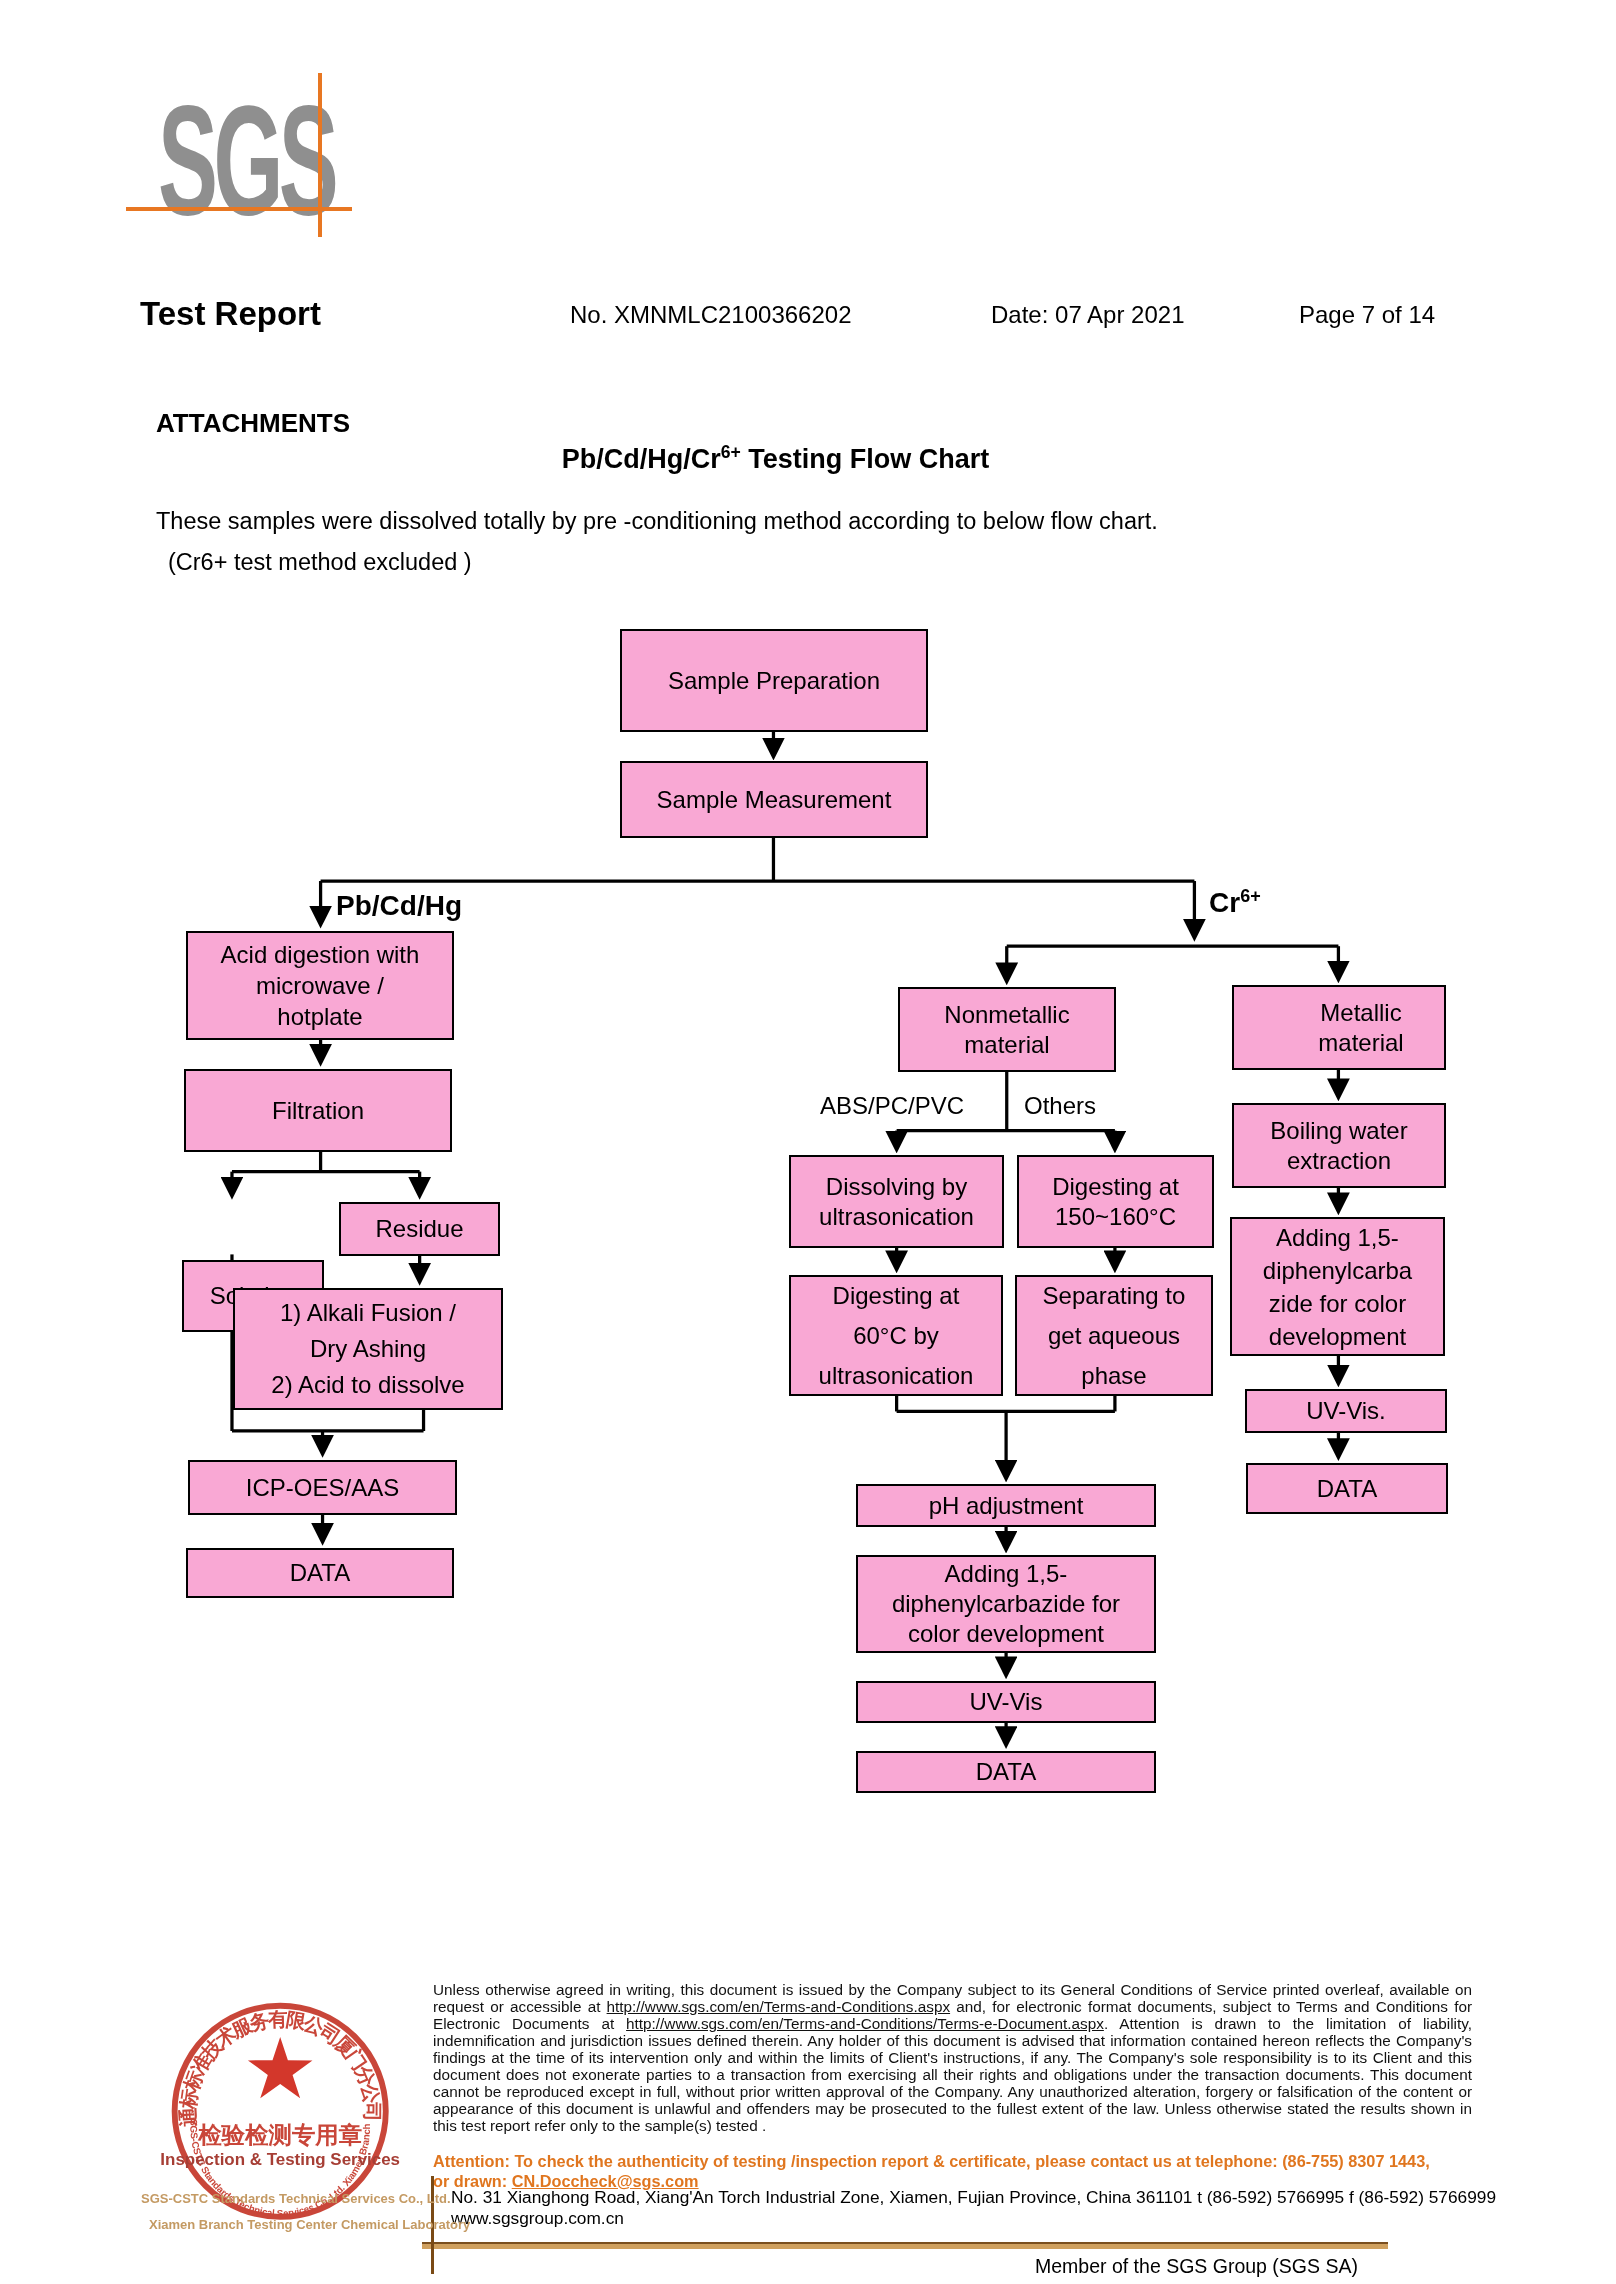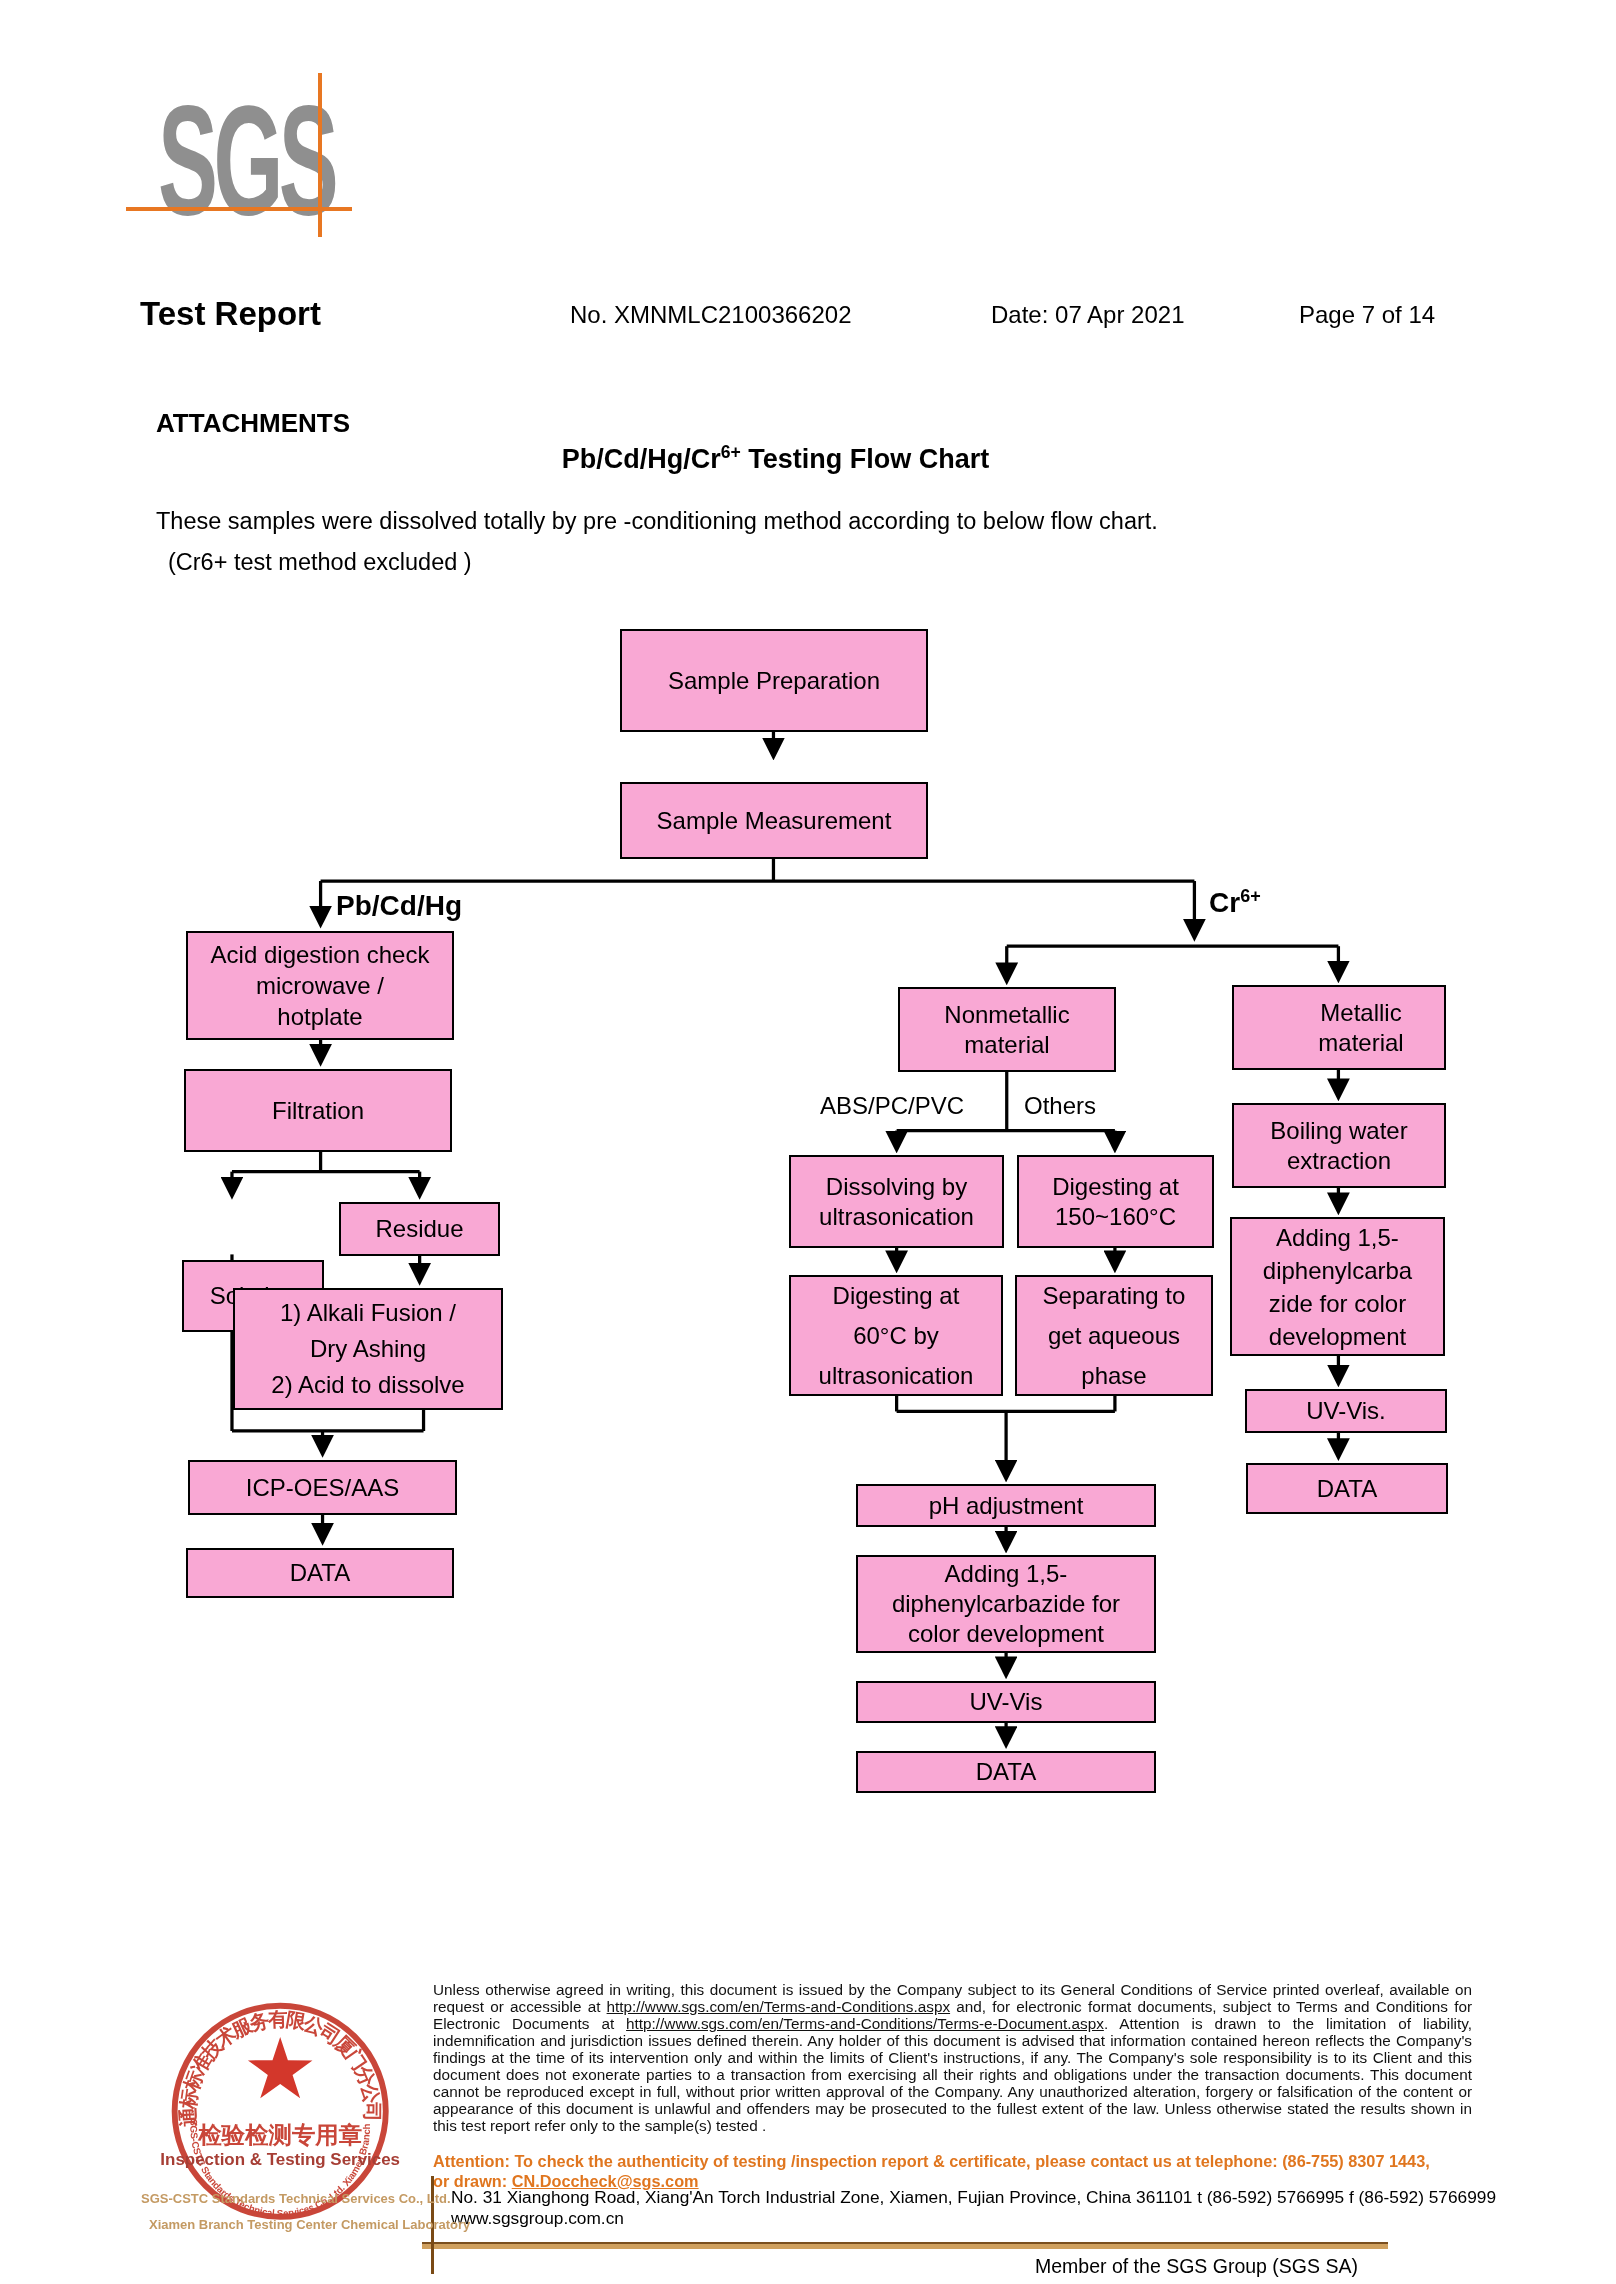--- a/index.html
+++ b/index.html
@@ -105,26 +105,26 @@
       <line x1="1544" y1="2643" x2="1544" y2="2677" marker-end="url(#ah)"></line>
 
       <line x1="2054" y1="1641" x2="2054" y2="1683" marker-end="url(#ah)"></line>
       <line x1="2054" y1="1821" x2="2054" y2="1858" marker-end="url(#ah)"></line>
       <line x1="2054" y1="2080" x2="2054" y2="2122" marker-end="url(#ah)"></line>
       <line x1="2054" y1="2198" x2="2054" y2="2235" marker-end="url(#ah)"></line>
     </g>
   </svg>
 
   <div class="box" style="left:620px;top:629px;width:308px;height:103px;">Sample Preparation</div>
-  <div class="box" style="left:620px;top:761px;width:308px;height:77px;margin-top:21px;">Sample Measurement</div>
+  <div class="box" style="left:620px;top:761px;width:308px;height:77px;">Sample Measurement</div>
 
   <div class="flabel" style="left:336px;top:890px;">Pb/Cd/Hg</div>
   <div class="flabel" style="left:1209px;top:886px;"><span>Cr</span><sup>6+</sup></div>
 
-  <div class="box" style="left:186px;top:931px;width:268px;height:109px;line-height:31px;">Acid digestion check
+  <div class="box" style="left:186px;top:931px;width:268px;height:109px;line-height:31px;">Acid digestion with
 microwave /
 hotplate</div>
   <div class="box" style="left:184px;top:1069px;width:268px;height:83px;">Filtration</div>
   <div class="box" style="left:182px;top:1260px;width:142px;height:72px;">Solution</div>
   <div class="box" style="left:339px;top:1202px;width:161px;height:54px;">Residue</div>
   <div class="box" style="left:233px;top:1288px;width:270px;height:122px;line-height:36px;">1) Alkali Fusion /
 Dry Ashing
 2) Acid to dissolve</div>
   <div class="box" style="left:188px;top:1460px;width:269px;height:55px;">ICP-OES/AAS</div>
   <div class="box" style="left:186px;top:1548px;width:268px;height:50px;">DATA</div>

